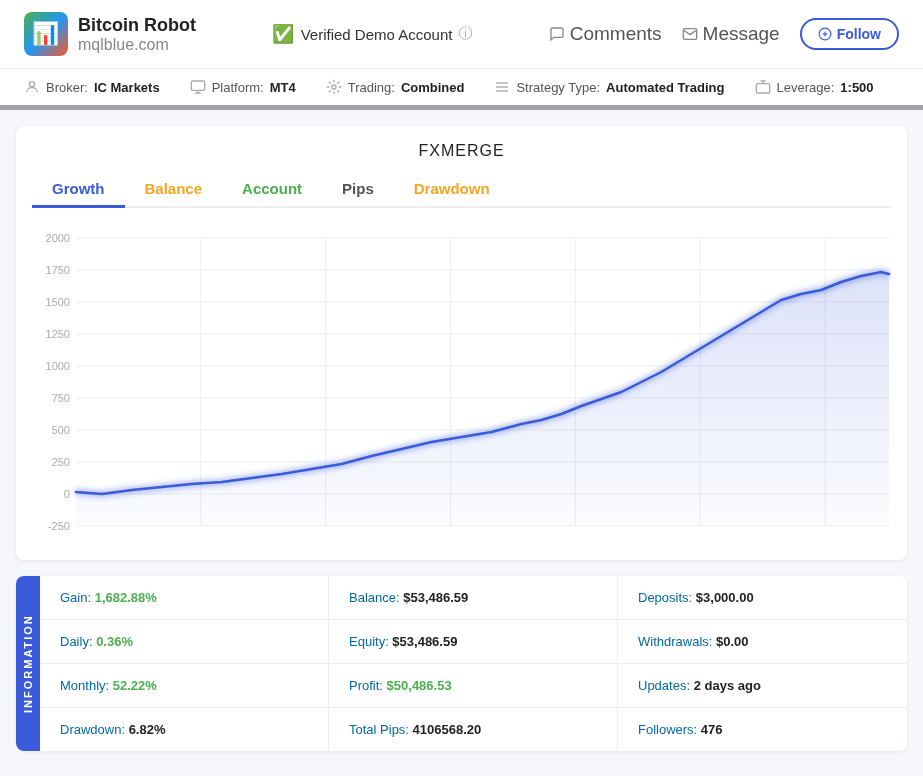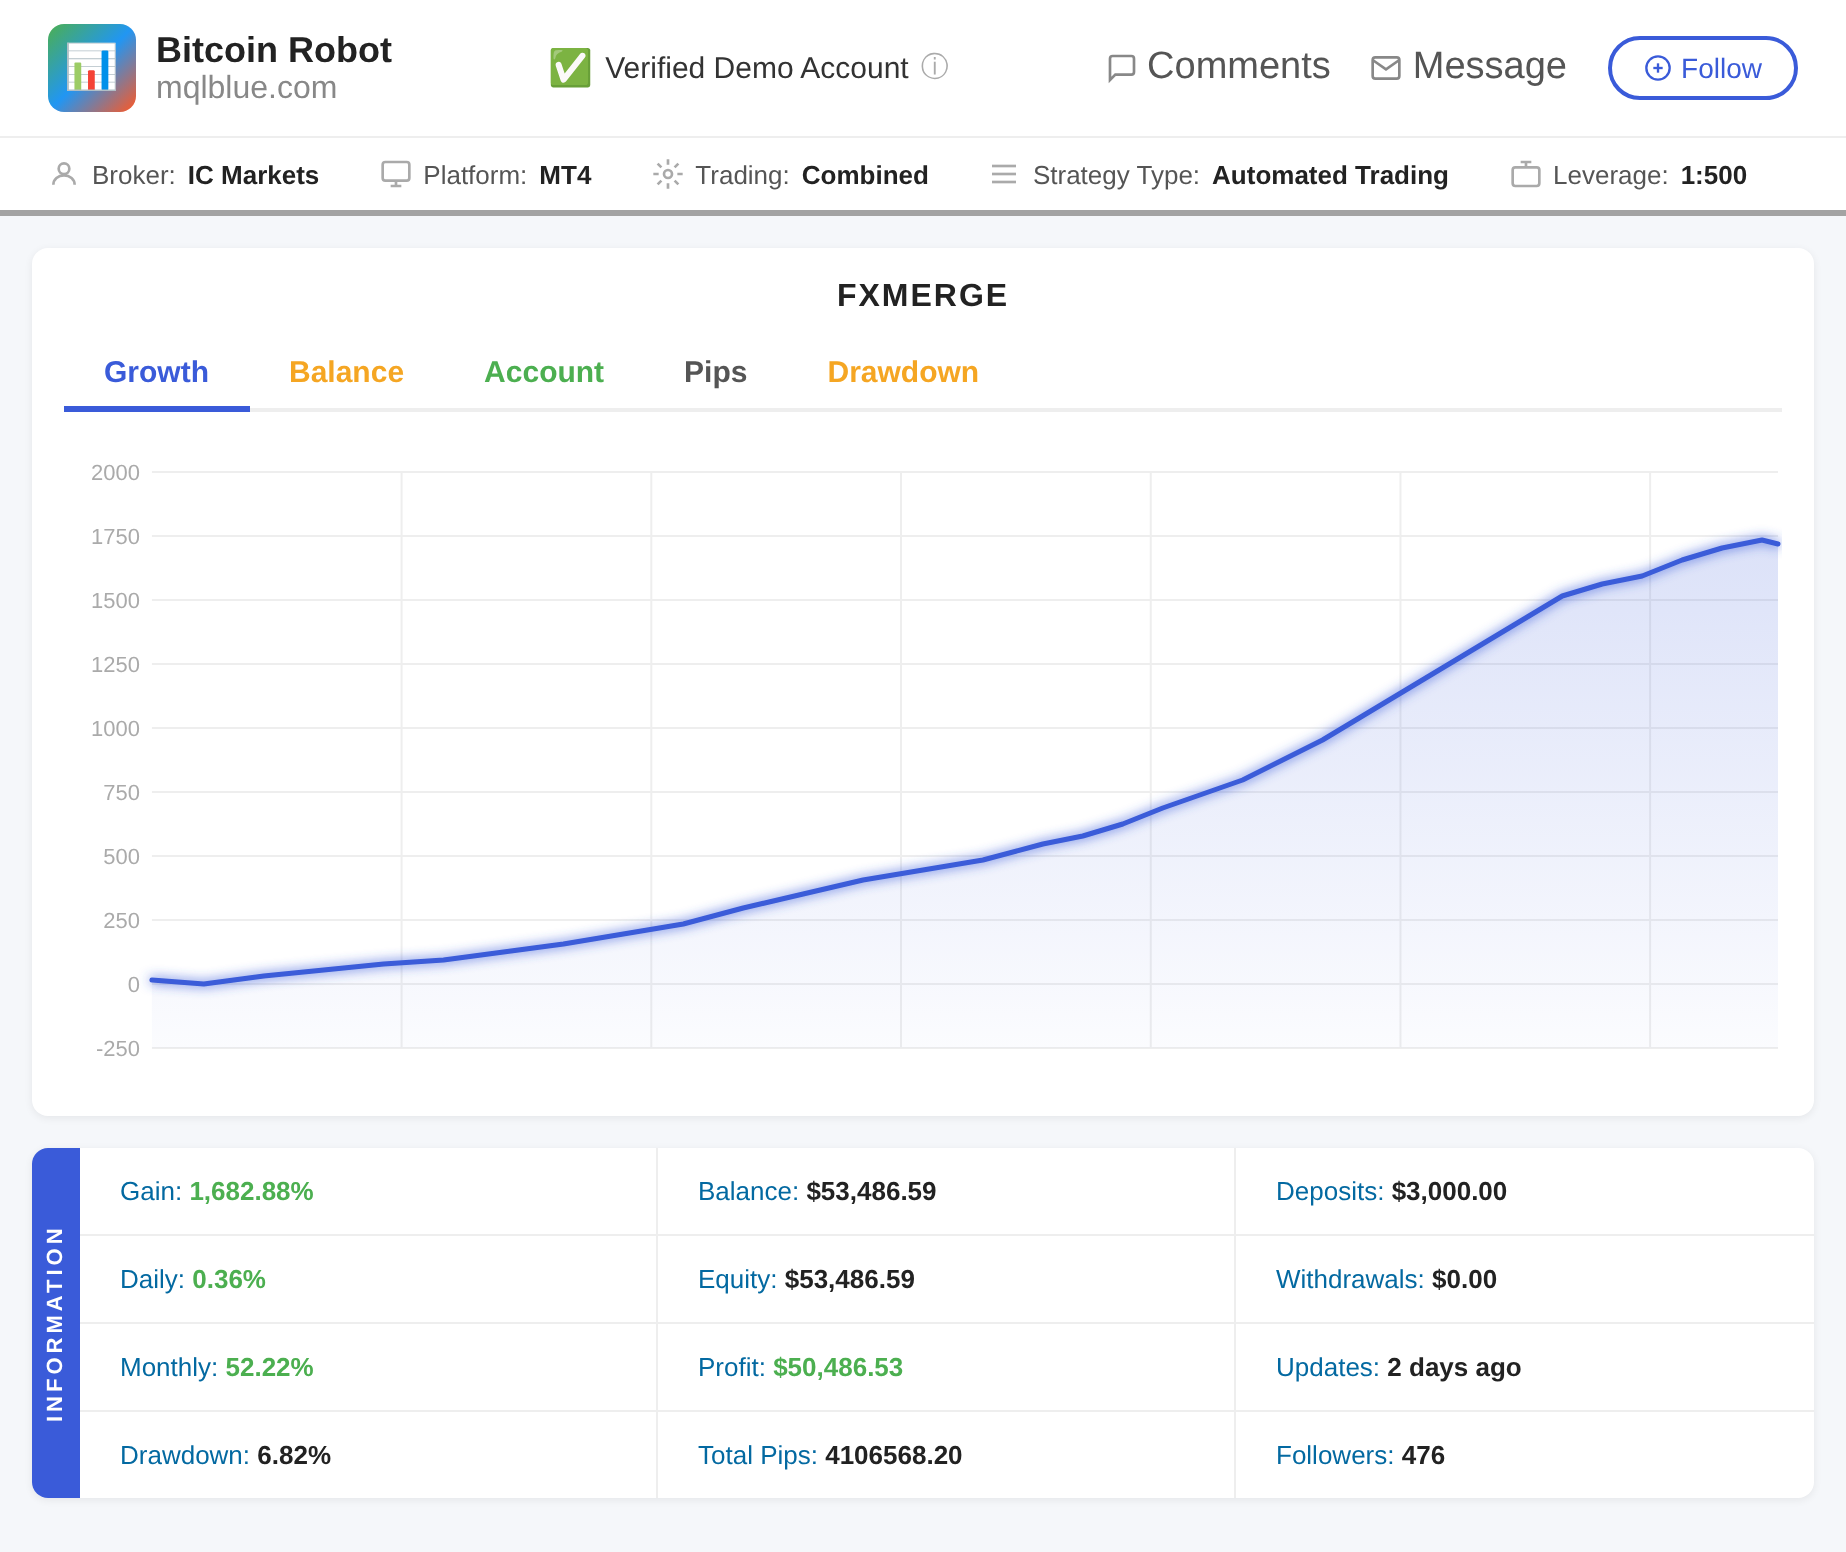--- a/index.html
+++ b/index.html
@@ -12,30 +12,30 @@
     .logo-text { display: flex; flex-direction: column; }
     .logo-title { font-size: 18px; font-weight: bold; color: #222; }
     .logo-subtitle { font-size: 16px; color: #888; }
     .verified-area { display: flex; align-items: center; gap: 6px; }
     .verified-badge { color: #4CAF50; font-size: 18px; }
     .verified-text { font-size: 15px; color: #333; font-weight: 500; }
     .verified-info { color: #aaa; font-size: 14px; cursor: pointer; }
     .header-actions { display: flex; align-items: center; gap: 20px; }
     .header-action { display: flex; align-items: center; gap: 5px; color: #555; font-size: 19px; cursor: pointer; }
     .header-action svg { color: #888; }
-    .follow-btn { display: flex; align-items: center; gap: 5px; border: 2px solid #3a5bd9; border-radius: 20px; padding: 6px 16px; color: #3a5bd9; font-weight: normal; font-size: 14px; cursor: pointer; text-align: right; }
-
-    
-    .meta-bar { background: #fff; padding: 10px 24px; display: flex; align-items: center; gap: 30px; border-bottom: 3px solid #a3a3a3; flex-wrap: wrap; }
+    .follow-btn { display: flex; align-items: center; gap: 5px; border: 2px solid #3a5bd9; border-radius: 20px; padding: 6px 16px; color: #3a5bd9; font-weight: bold; font-size: 14px; cursor: pointer; text-align: right; }
+
+    
+    .meta-bar { background: #fff; padding: 10px 24px; display: flex; align-items: center; gap: 30px; border-bottom: 5px solid #a3a3a3; flex-wrap: wrap; }
     .meta-item { display: flex; align-items: center; gap: 6px; font-size: 13px; color: #555; }
     .meta-item strong { color: #222; }
 
     
     .chart-section { background: #fff; margin: 16px; border-radius: 8px; padding: 16px; box-shadow: 0 1px 4px rgba(0,0,0,0.07); }
-    .chart-title { text-align: center; font-size: 16px; font-weight: bold; color: #222; margin-bottom: 12px; letter-spacing: 1px; }
+    .chart-title { text-align: center; font-size: 16px; font-weight: normal; color: #222; margin-bottom: 12px; letter-spacing: 1px; }
     .chart-tabs { display: flex; gap: 0; border-bottom: 2px solid #eee; margin-bottom: 16px; }
     .chart-tab { padding: 8px 20px; font-size: 15px; font-weight: 600; cursor: pointer; border-bottom: 3px solid transparent; margin-bottom: -2px; }
     .chart-tab.active-growth { color: #3a5bd9; border-bottom-color: #3a5bd9; }
     .chart-tab.balance { color: #f5a623; }
     .chart-tab.profit { color: #4CAF50; }
     .chart-tab.pips { color: #555; }
     .chart-tab.drawdown { color: #f5a623; }
 
     
     .chart-container { position: relative; height: 320px; }

